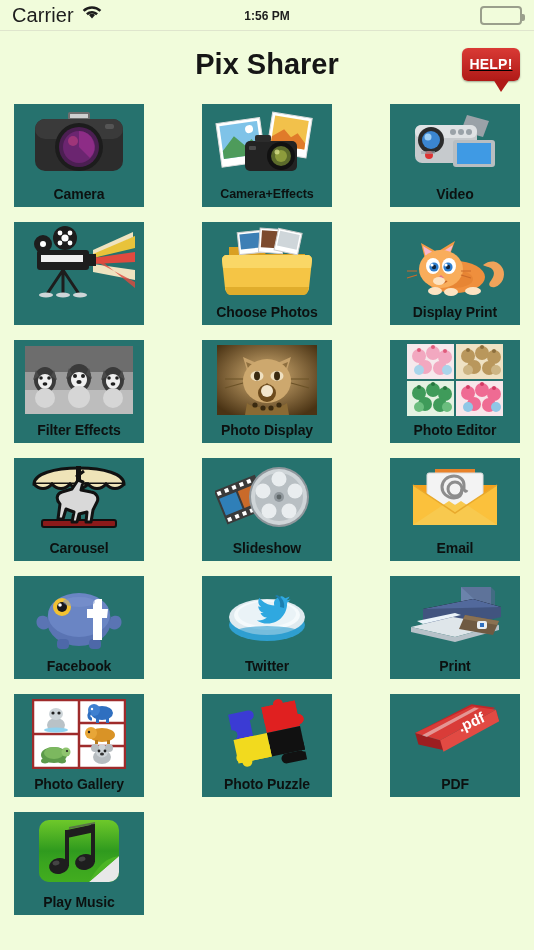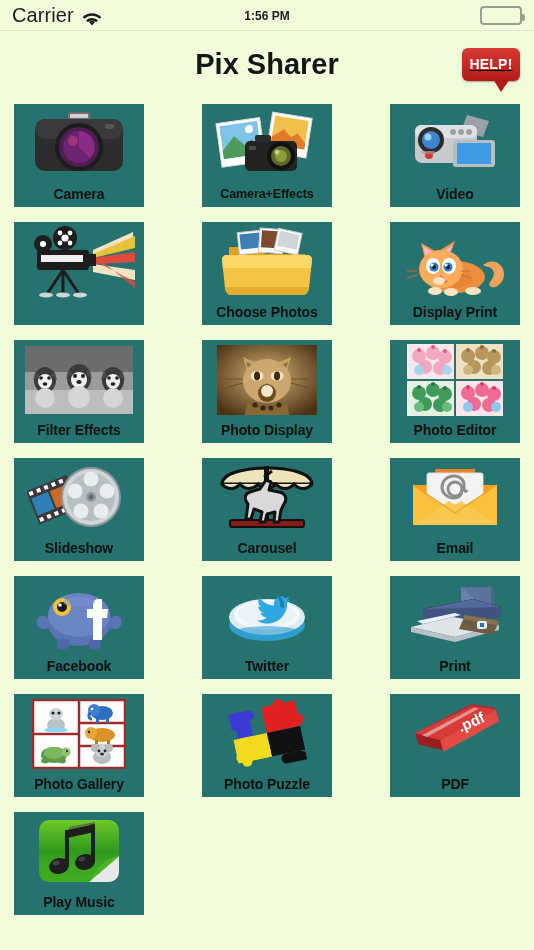--- a/index.html
+++ b/index.html
@@ -9,21 +9,21 @@
     font-family: "Liberation Sans", sans-serif;
     overflow: hidden;
   }
   .phone { position: relative; width: 534px; height: 950px; background: #f1fcdb; }
 
   
   .statusbar {
     position: absolute; top: 0; left: 0; width: 534px; height: 30px;
     display: flex; align-items: center; padding: 0 12px;
   }
-  .status-left { display: flex; align-items: flex-end; gap: 7px; flex: 1; }
+  .status-left { display: flex; align-items: flex-start; gap: 7px; flex: 1; }
   .carrier { font-size: 20px; color: #1d1d1d; letter-spacing: .1px; }
   .wifi { display: block; }
   .status-center { flex: 0 0 auto; }
   .clock { font-size: 12px; font-weight: bold; color: #1d1d1d; }
   .status-right { flex: 1; display: flex; justify-content: flex-end; align-items: center; }
   .battery {
     width: 42px; height: 19px; border: 2px solid #9a9f8c; border-radius: 4px;
     padding: 2px; position: relative;
   }
   .battery::after {
@@ -443,20 +443,37 @@
                 <circle cx="38" cy="7" r="2"></circle>
               </g>
           </g>
         </svg>
       </span>
       <span class="tile-label">Photo Editor</span>
     </button>
 
     <button class="tile">
       <span class="tile-art">
+        <svg width="110" height="72" viewBox="0 0 110 72">
+          <path d="M10 22c0-10 20-16 45-16s45 6 45 16z" fill="#efe4b8" stroke="#111" stroke-width="3"></path>
+          <path d="M10 22c5 6 13 6 18 0 5 6 13 6 18 0 5 6 13 6 18 0 5 6 13 6 18 0 5 6 13 6 18 0" fill="#efe4b8" stroke="#111" stroke-width="3"></path>
+          <rect x="52" y="4" width="5" height="56" fill="#111"></rect>
+          <rect x="18" y="58" width="74" height="7" rx="2" fill="#8b1a1a" stroke="#111" stroke-width="2"></rect>
+          <g fill="#d9d9d9" stroke="#111" stroke-width="3" stroke-linejoin="round">
+            <path d="M36 42c-4-4-4-10 2-12l10-3 6-9 5 2-2 8 10 2c6 1 8 6 6 10l-4 8-2 12h-5l1-10-8 2-2 8h-5l2-10-8-3-3 10h-5z"></path>
+          </g>
+          <circle cx="62" cy="22" r="2" fill="#111"></circle>
+          <path d="M52 15l8-6" stroke="#111" stroke-width="3"></path>
+        </svg>
+      </span>
+      <span class="tile-label">Carousel</span>
+    </button>
+
+    <button class="tile">
+      <span class="tile-art">
         <svg width="104" height="74" viewBox="0 0 104 74">
           <g transform="rotate(-22 38 36)">
             <rect x="4" y="16" width="44" height="36" fill="#3a3a3a"></rect>
             <g fill="#fff">
               <rect x="6" y="18" width="4" height="4"></rect>
                 <rect x="14" y="18" width="4" height="4"></rect>
               <rect x="22" y="18" width="4" height="4"></rect>
                 <rect x="30" y="18" width="4" height="4"></rect>
               <rect x="38" y="18" width="4" height="4"></rect>
               <rect x="6" y="46" width="4" height="4"></rect>
@@ -480,37 +497,20 @@
           </g>
           <circle cx="64" cy="36" r="5" fill="#8f979c"></circle>
           <circle cx="64" cy="36" r="2.4" fill="#5e6668"></circle>
         </svg>
       </span>
       <span class="tile-label">Slideshow</span>
     </button>
 
     <button class="tile">
       <span class="tile-art">
-        <svg width="110" height="72" viewBox="0 0 110 72">
-          <path d="M10 22c0-10 20-16 45-16s45 6 45 16z" fill="#efe4b8" stroke="#111" stroke-width="3"></path>
-          <path d="M10 22c5 6 13 6 18 0 5 6 13 6 18 0 5 6 13 6 18 0 5 6 13 6 18 0 5 6 13 6 18 0" fill="#efe4b8" stroke="#111" stroke-width="3"></path>
-          <rect x="52" y="4" width="5" height="56" fill="#111"></rect>
-          <rect x="18" y="58" width="74" height="7" rx="2" fill="#8b1a1a" stroke="#111" stroke-width="2"></rect>
-          <g fill="#d9d9d9" stroke="#111" stroke-width="3" stroke-linejoin="round">
-            <path d="M36 42c-4-4-4-10 2-12l10-3 6-9 5 2-2 8 10 2c6 1 8 6 6 10l-4 8-2 12h-5l1-10-8 2-2 8h-5l2-10-8-3-3 10h-5z"></path>
-          </g>
-          <circle cx="62" cy="22" r="2" fill="#111"></circle>
-          <path d="M52 15l8-6" stroke="#111" stroke-width="3"></path>
-        </svg>
-      </span>
-      <span class="tile-label">Carousel</span>
-    </button>
-
-    <button class="tile">
-      <span class="tile-art">
         <svg width="100" height="66" viewBox="0 0 100 66">
           <path d="M8 20h84v40H8z" fill="#f3a11d"></path>
           <path d="M30 4h40v30H30z" fill="#e8822a"></path>
           <rect x="22" y="8" width="56" height="32" rx="2" fill="#f3f3f3" stroke="#dcdcdc"></rect>
           <g fill="none" stroke="#8d8d8d" stroke-width="3">
             <circle cx="50" cy="24" r="7"></circle>
             <path d="M57 24c0 6-3 9-8 9-7 0-12-5-12-11s5-11 12-11c6 0 10 4 10 9v4c0 2 2 3 3 1"></path>
           </g>
           <path d="M8 20l42 28 42-28v40H8z" fill="#fbc13c"></path>
           <path d="M8 60l36-24 6 4 6-4 36 24z" fill="#f8c94e"></path>

